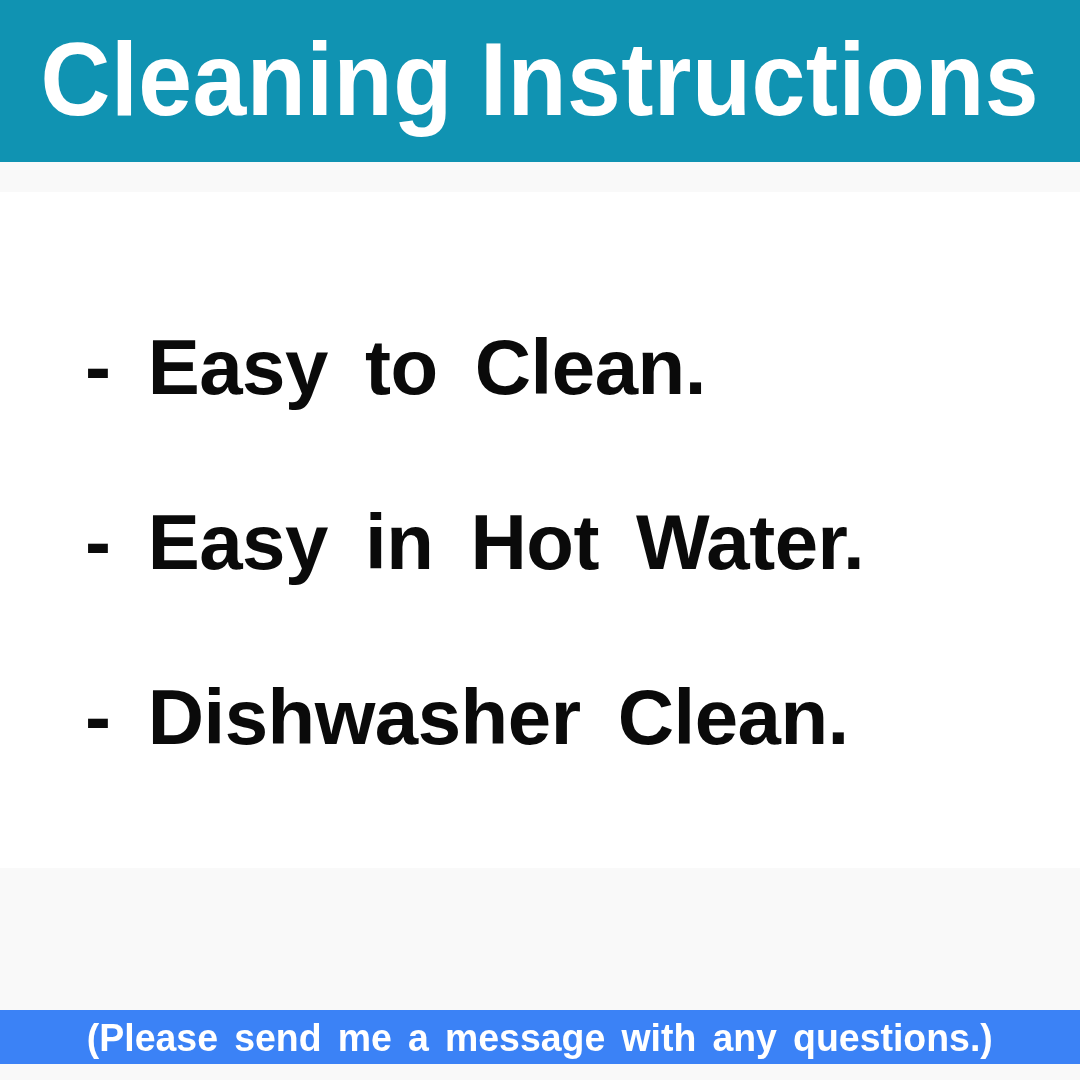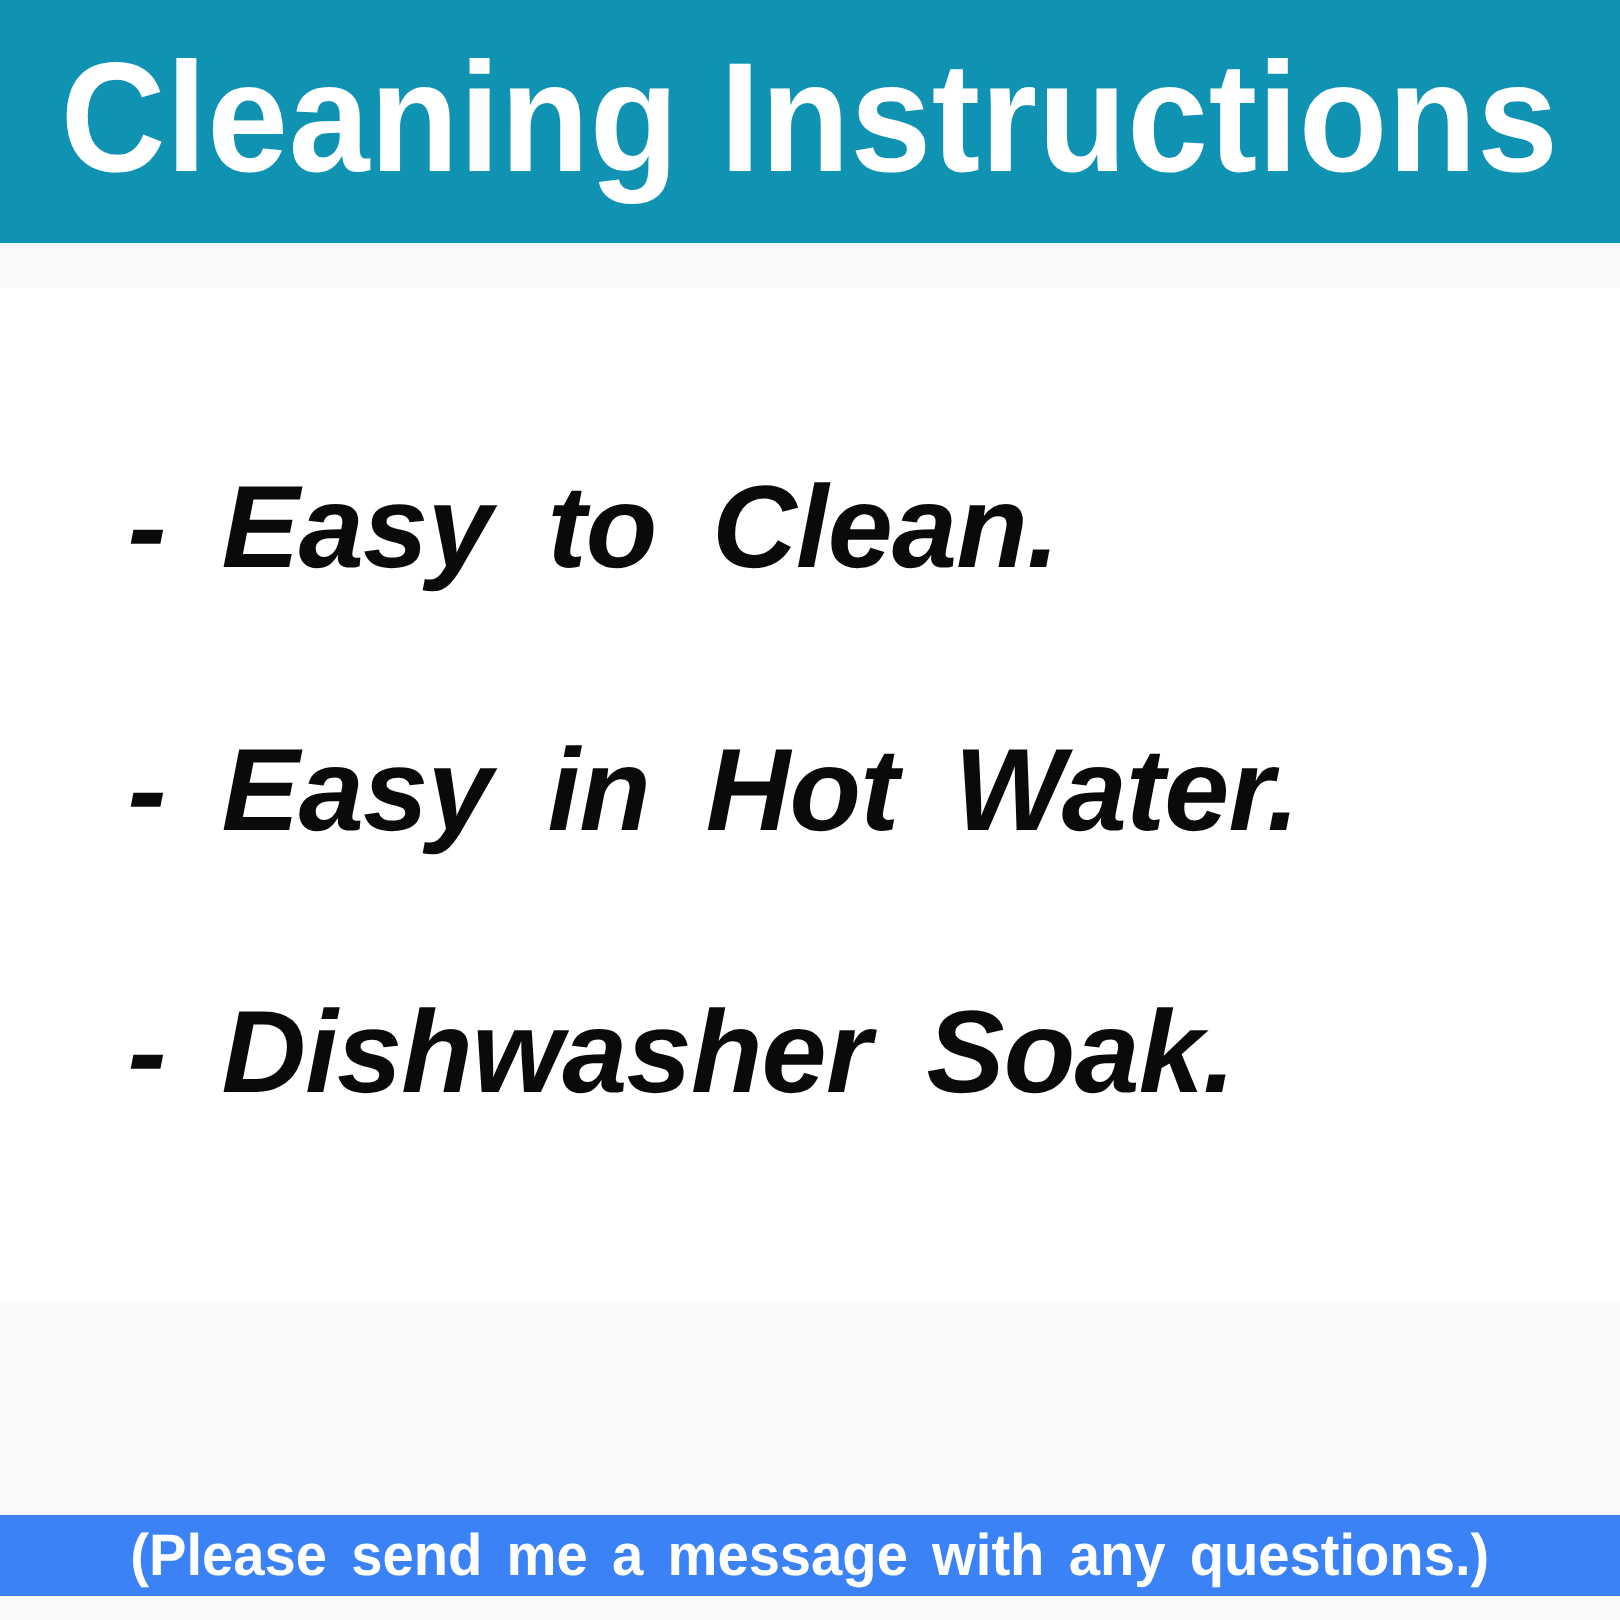--- a/index.html
+++ b/index.html
@@ -63,23 +63,22 @@
     left: 0;
     top: 192px;
     width: 1080px;
     height: 676px;
     background: #ffffff;
   }
 
   #bullet-list {
     position: absolute;
     left: 85px;
-    top: 72px;
+    top: 88px;
     width: 960px;
-    font-style: italic;
   }
   .bullet-line {
     color: #0a0a0a;
     font-family: "Liberation Sans", sans-serif;
     font-weight: bold;
     font-size: 78px;
     line-height: 175px;
     white-space: nowrap;
     letter-spacing: -0.5px;
     word-spacing: 16px;
@@ -137,21 +136,21 @@
   <div id="header-band">
     <div id="header-title">Cleaning Instructions</div>
   </div>
 
   <div id="divider-top"></div>
 
   <div id="body-panel">
     <div id="bullet-list">
       <div class="bullet-line">- Easy to Clean.</div>
       <div class="bullet-line">- Easy in Hot Water.</div>
-      <div class="bullet-line">- Dishwasher Soak.</div>
+      <div class="bullet-line">- Dishwasher Clean.</div>
     </div>
   </div>
 
   <div id="divider-bottom"></div>
 
   <div id="footer-band">
     <div id="footer-note">(Please send me a message with any questions.)</div>
   </div>
 
   <div id="footer-strip"></div>

